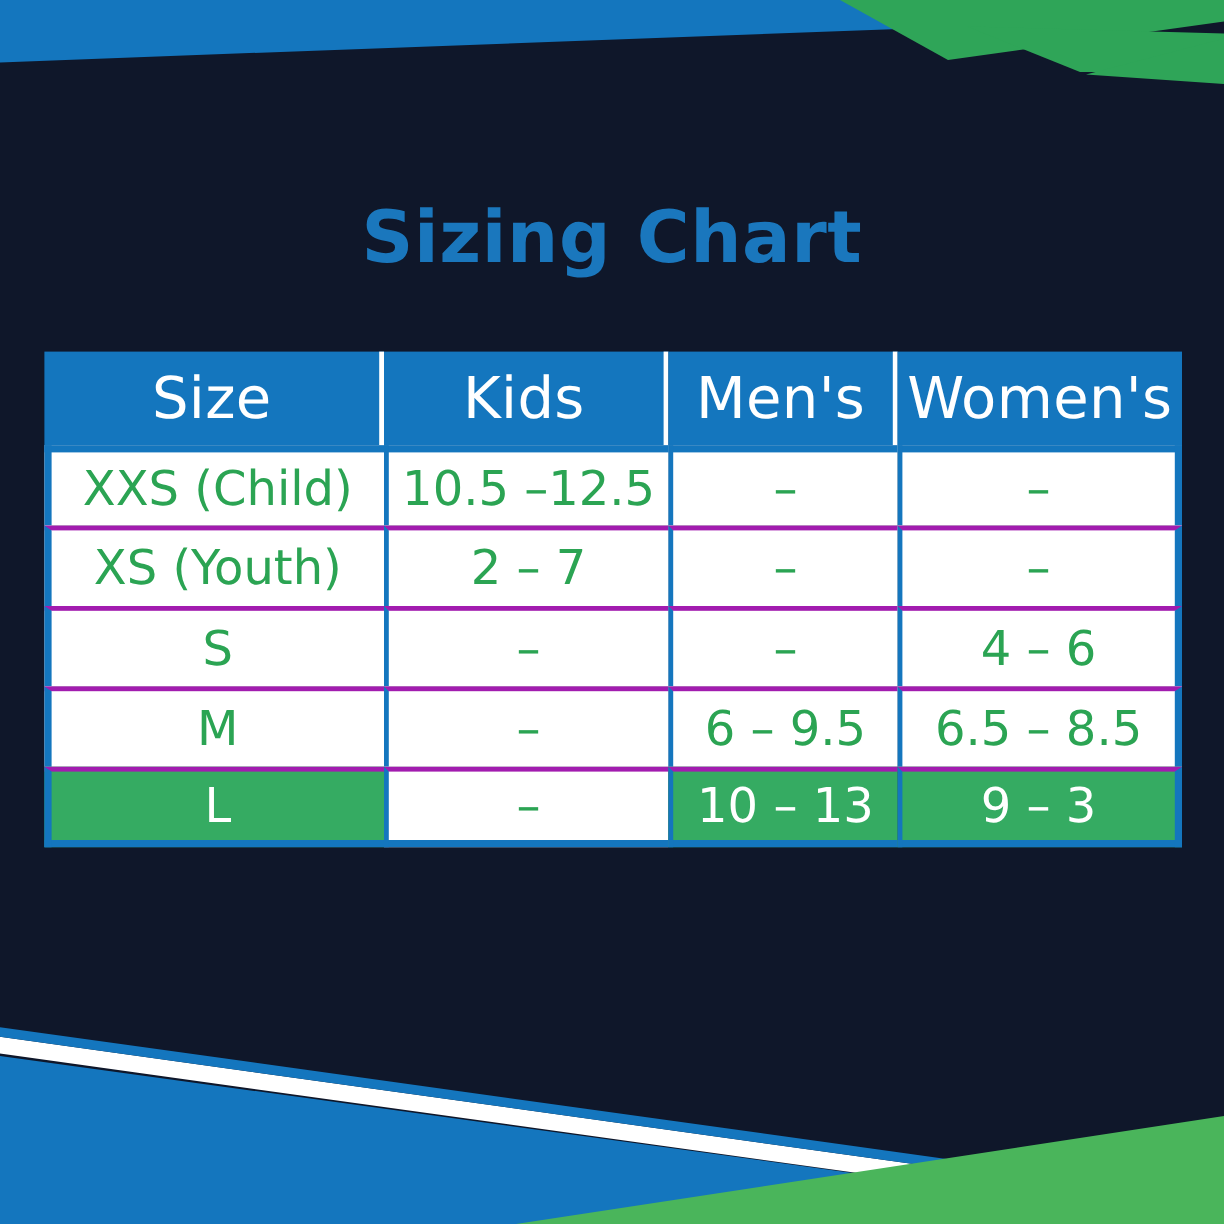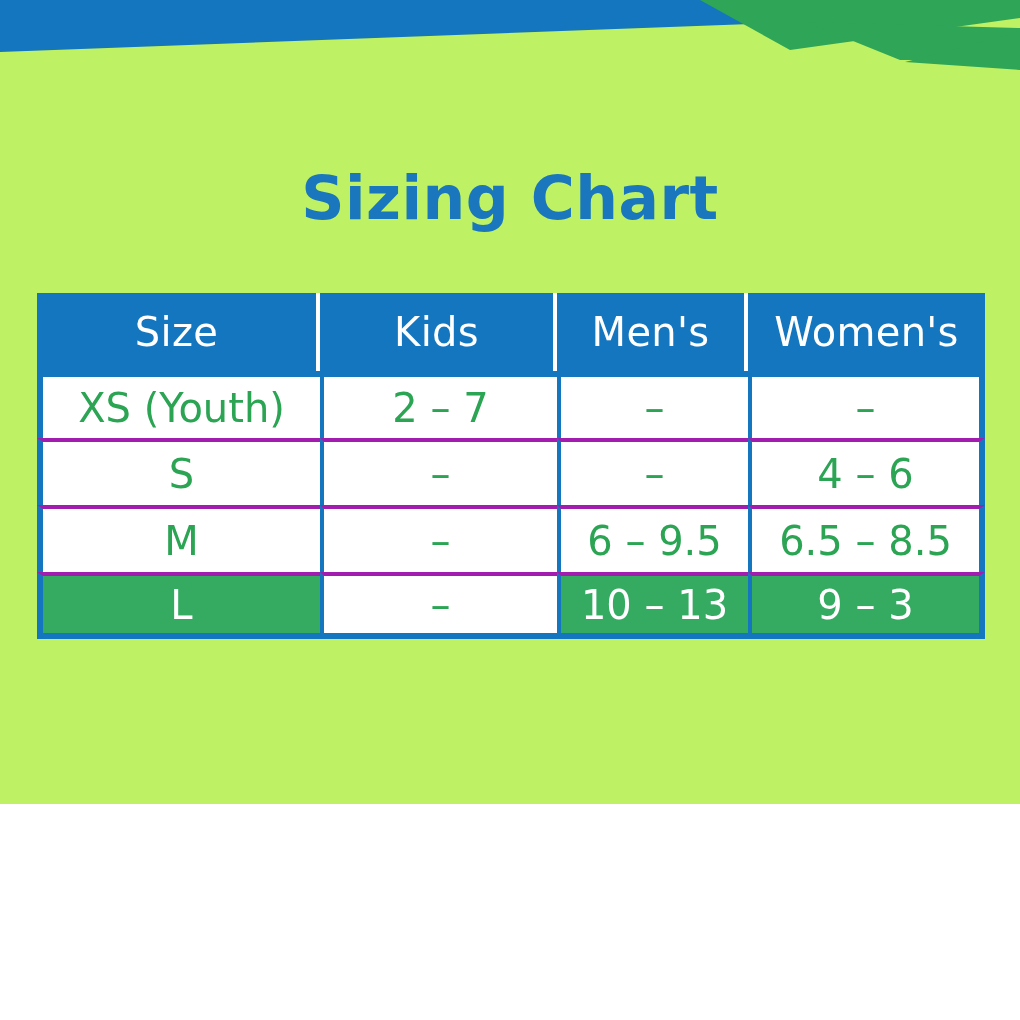--- a/index.html
+++ b/index.html
@@ -10,22 +10,22 @@
     width: 1020px;
     height: 1020px;
     background: #ffffff;
     font-family: "Liberation Sans", sans-serif;
     overflow: hidden;
     position: relative;
   }
   .page {
     position: relative;
     width: 1020px;
-    height: 804px;
-    background: #bef264;
+    height: 1020px;
+    background: #0f172a;
     overflow: hidden;
   }
 
   
   .deco {
     position: absolute;
     left: 0;
     top: 0;
     width: 1020px;
     height: 1020px;
@@ -65,21 +65,21 @@
   }
   table.sizing col.c1 { width: 283px; }
   table.sizing col.c2 { width: 237px; }
   table.sizing col.c3 { width: 191px; }
   table.sizing col.c4 { width: 237px; }
 
   thead th {
     background: #1476be;
     color: #ffffff;
     font-family: "DejaVu Sans", sans-serif;
-    font-size: 40px;
+    font-size: 48px;
     font-weight: 400;
     letter-spacing: 0.3px;
     height: 78px;
     vertical-align: middle;
     text-align: center;
     padding: 0;
     border-right: 4px solid #ffffff;
     box-sizing: border-box;
   }
   thead th:last-child { border-right: none; }
@@ -167,20 +167,26 @@
       <thead>
         <tr>
           <th>Size</th>
           <th>Kids</th>
           <th>Men's</th>
           <th>Women's</th>
         </tr>
       </thead>
       <tbody>
         <tr>
+          <td class="first-col">XXS (Child)</td>
+          <td>10.5 –12.5</td>
+          <td>–</td>
+          <td class="last-col">–</td>
+        </tr>
+        <tr>
           <td class="first-col">XS (Youth)</td>
           <td>2 – 7</td>
           <td>–</td>
           <td class="last-col">–</td>
         </tr>
         <tr>
           <td class="first-col">S</td>
           <td>–</td>
           <td>–</td>
           <td class="last-col">4 – 6</td>

